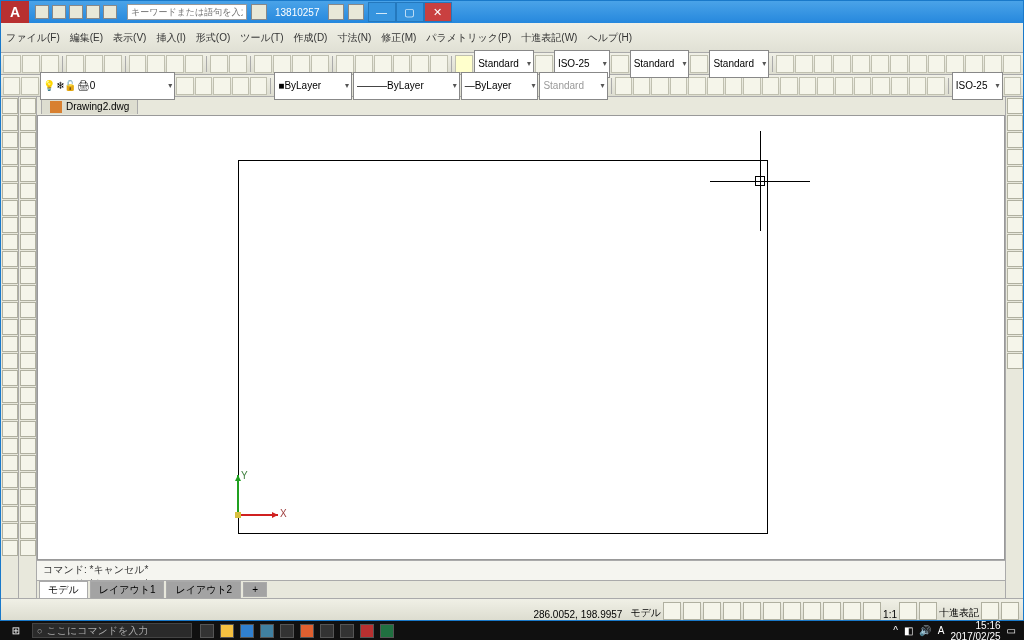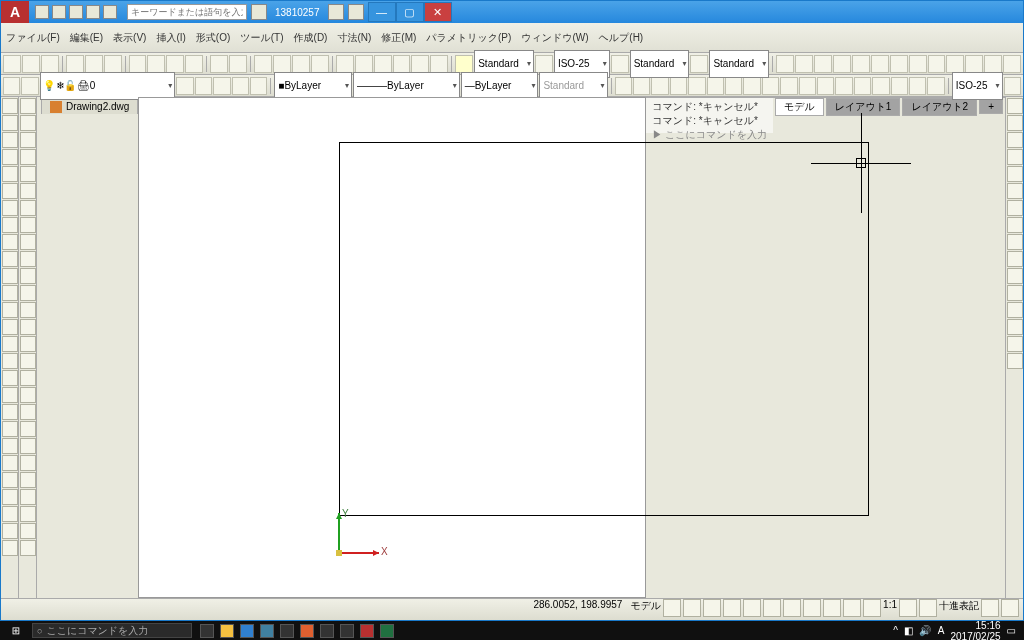--- a/index.html
+++ b/index.html
@@ -22,37 +22,37 @@
 .toolbar{height:22px;background:linear-gradient(#f0f0e6,#ddddd0);display:flex;align-items:center;border-bottom:1px solid #aaa;padding:0 2px;gap:1px}
 .tbtn{width:18px;height:18px;background:#f5f5ea;border:1px solid #c0c0b0;display:inline-block}
 .tsep{width:1px;height:16px;background:#aaa;margin:0 2px}
 .dd{height:28px;background:#fff;border:1px solid #888;font-size:10px;padding:0 14px 0 3px;position:relative;display:inline-flex;align-items:center}
 .dd::after{content:"▾";position:absolute;right:2px;font-size:8px;color:#555}
 .main{flex:1;display:flex;background:#e8e8dc;min-height:0}
 .ltools{width:18px;background:#e8e8dc;display:flex;flex-direction:column;gap:1px;padding:1px;border-right:1px solid #aaa}
 .ltools .t{width:16px;height:16px;background:#f5f5ea;border:1px solid #b0b0a0}
 .rtools{width:18px;background:#e8e8dc;display:flex;flex-direction:column;gap:1px;padding:1px;border-left:1px solid #aaa}
 .rtools .t{width:16px;height:16px;background:#f5f5ea;border:1px solid #b0b0a0}
-.center{flex:1;display:flex;flex-direction:row;min-width:0}
+.center{flex:1;display:flex;flex-direction:column;min-width:0}
 .doc-tab{height:18px;background:#e8e8dc;display:flex;align-items:center;padding-left:4px}
 .doc-tab .tab{background:#ddddd0;border:1px solid #aaa;border-bottom:none;padding:1px 8px;font-size:10px;display:flex;align-items:center;gap:4px}
 .doc-tab .tab::before{content:"";width:12px;height:12px;background:#d88030;display:inline-block}
 .canvas{flex:1;background:#fff;position:relative;border:1px solid #999}
 .rect{position:absolute;border:1px solid #000}
 .xhair-v{position:absolute;width:1px;background:#000}
 .xhair-h{position:absolute;height:1px;background:#000}
 .pick{position:absolute;width:10px;height:10px;border:1px solid #000}
 .ucs{position:absolute;left:200px;bottom:34px}
-.cmd{height:36px;background:#f5f5f0;border-top:1px solid #aaa;font-size:10px;padding:2px 6px;font-family:monospace}
+.cmd{height:20px;background:#f5f5f0;border-top:1px solid #aaa;font-size:10px;padding:2px 6px;font-family:monospace}
 .cmd .line{color:#333}
 .cmd .inp{color:#888}
 .tabs{height:18px;background:#e8e8dc;display:flex;align-items:center;border-top:1px solid #aaa;gap:2px;padding:0 2px}
 .tabs .tb{padding:1px 8px;background:#fff;border:1px solid #aaa;font-size:10px}
 .tabs .tb.inactive{background:#a3a3a3}
-.status{height:22px;background:linear-gradient(#f0f0e6,#ddddd0);display:flex;align-items:flex-start;gap:2px;padding:0 4px;border-top:1px solid #aaa}
+.status{height:22px;background:linear-gradient(#f0f0e6,#ddddd0);display:flex;align-items:flex-end;gap:2px;padding:0 4px;border-top:1px solid #aaa}
 .status .coords{padding:0 6px;font-size:10px}
 .status .sbtn{width:18px;height:18px;background:#f5f5ea;border:1px solid #b0b0a0}
 .taskbar{height:19px;background:#101010;display:flex;align-items:center;color:#fff}
 .tb-start{width:32px;display:flex;justify-content:center}
 .tb-search{width:160px;height:15px;background:#2a2a2a;border:1px solid #444;font-size:9px;padding:0 4px;color:#aaa;display:flex;align-items:center;gap:4px}
 .tb-icons{display:flex;gap:6px;padding:0 8px}
 .tb-icons span{width:14px;height:14px;background:#333;border:1px solid #555}
 .tb-autocad{background:#b83030!important}
 .tb-right{margin-left:auto;display:flex;align-items:center;gap:6px;padding:0 8px;font-size:9px}
 .flex-sp{flex:1}
@@ -89,21 +89,21 @@
     <span>ファイル(F)</span>
     <span>編集(E)</span>
     <span>表示(V)</span>
     <span>挿入(I)</span>
     <span>形式(O)</span>
     <span>ツール(T)</span>
     <span>作成(D)</span>
     <span>寸法(N)</span>
     <span>修正(M)</span>
     <span>パラメトリック(P)</span>
-    <span>ウィンドウ(W)</span>
+    <span>十進表記(W)</span>
     <span>ヘルプ(H)</span>
   </div>
 
   <div class="toolbar">
     <div class="tbtn"></div>
     <div class="tbtn"></div>
     <div class="tbtn"></div>
     <div class="tsep"></div>
     <div class="tbtn"></div>
     <div class="tbtn"></div>

